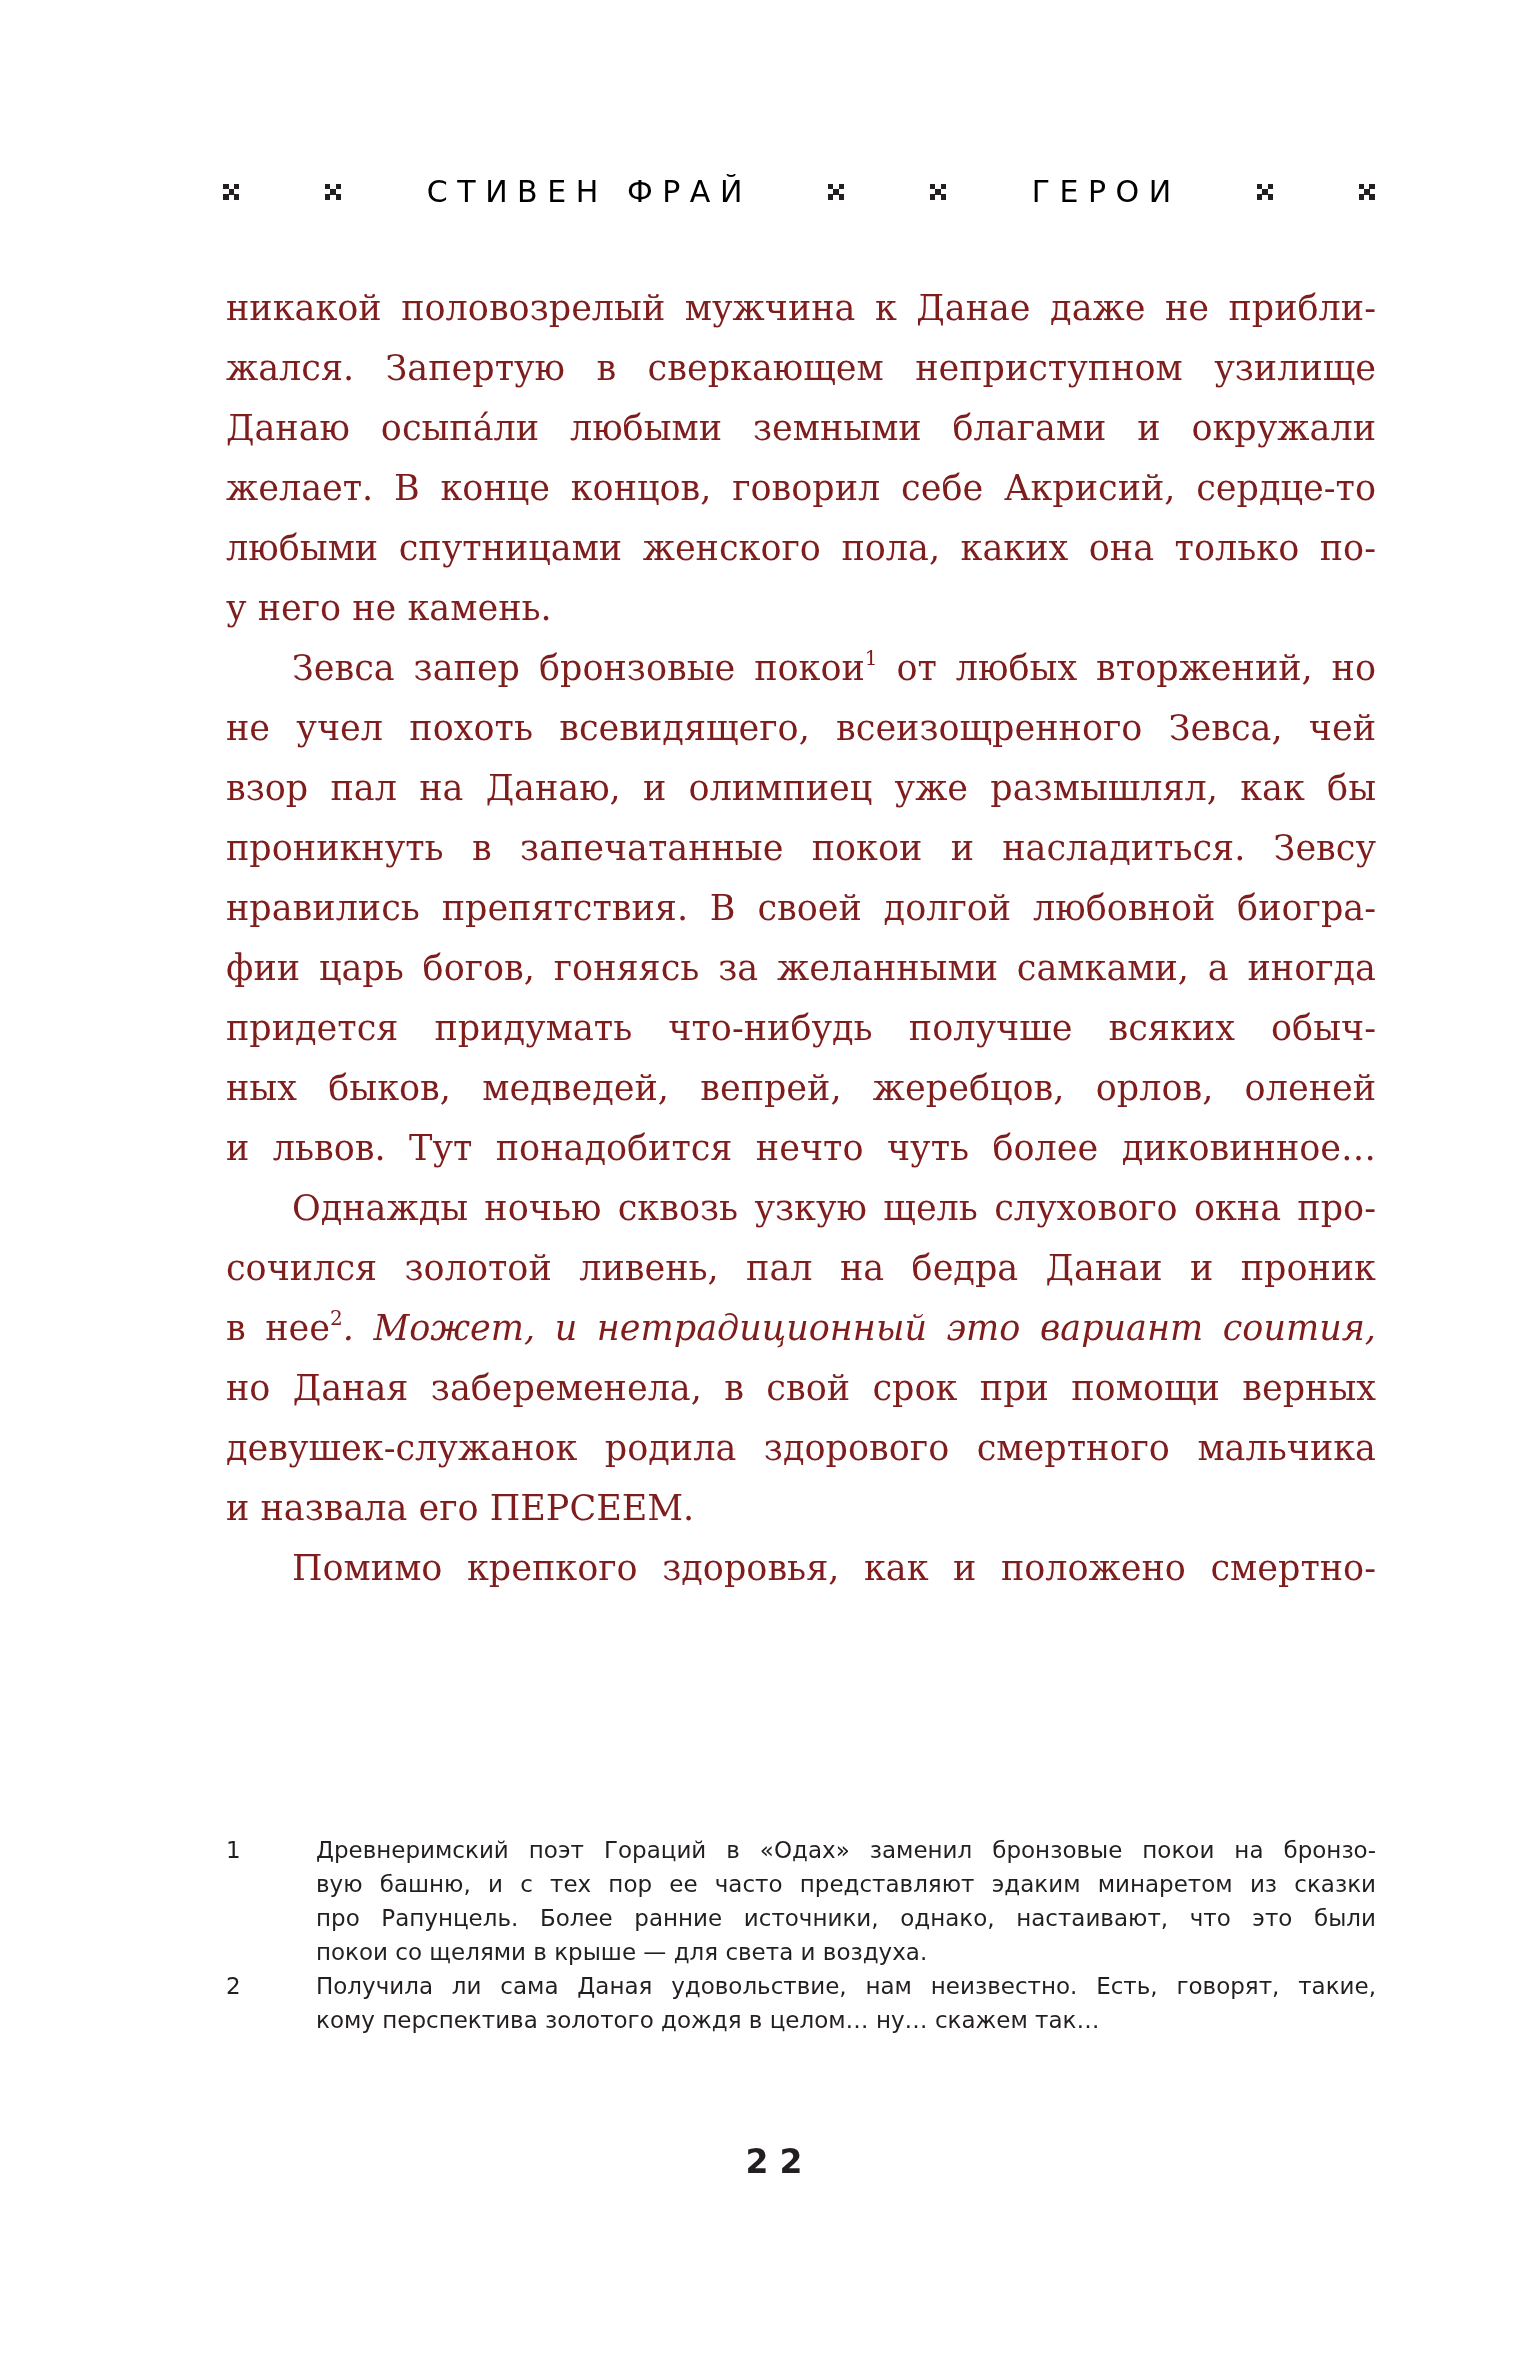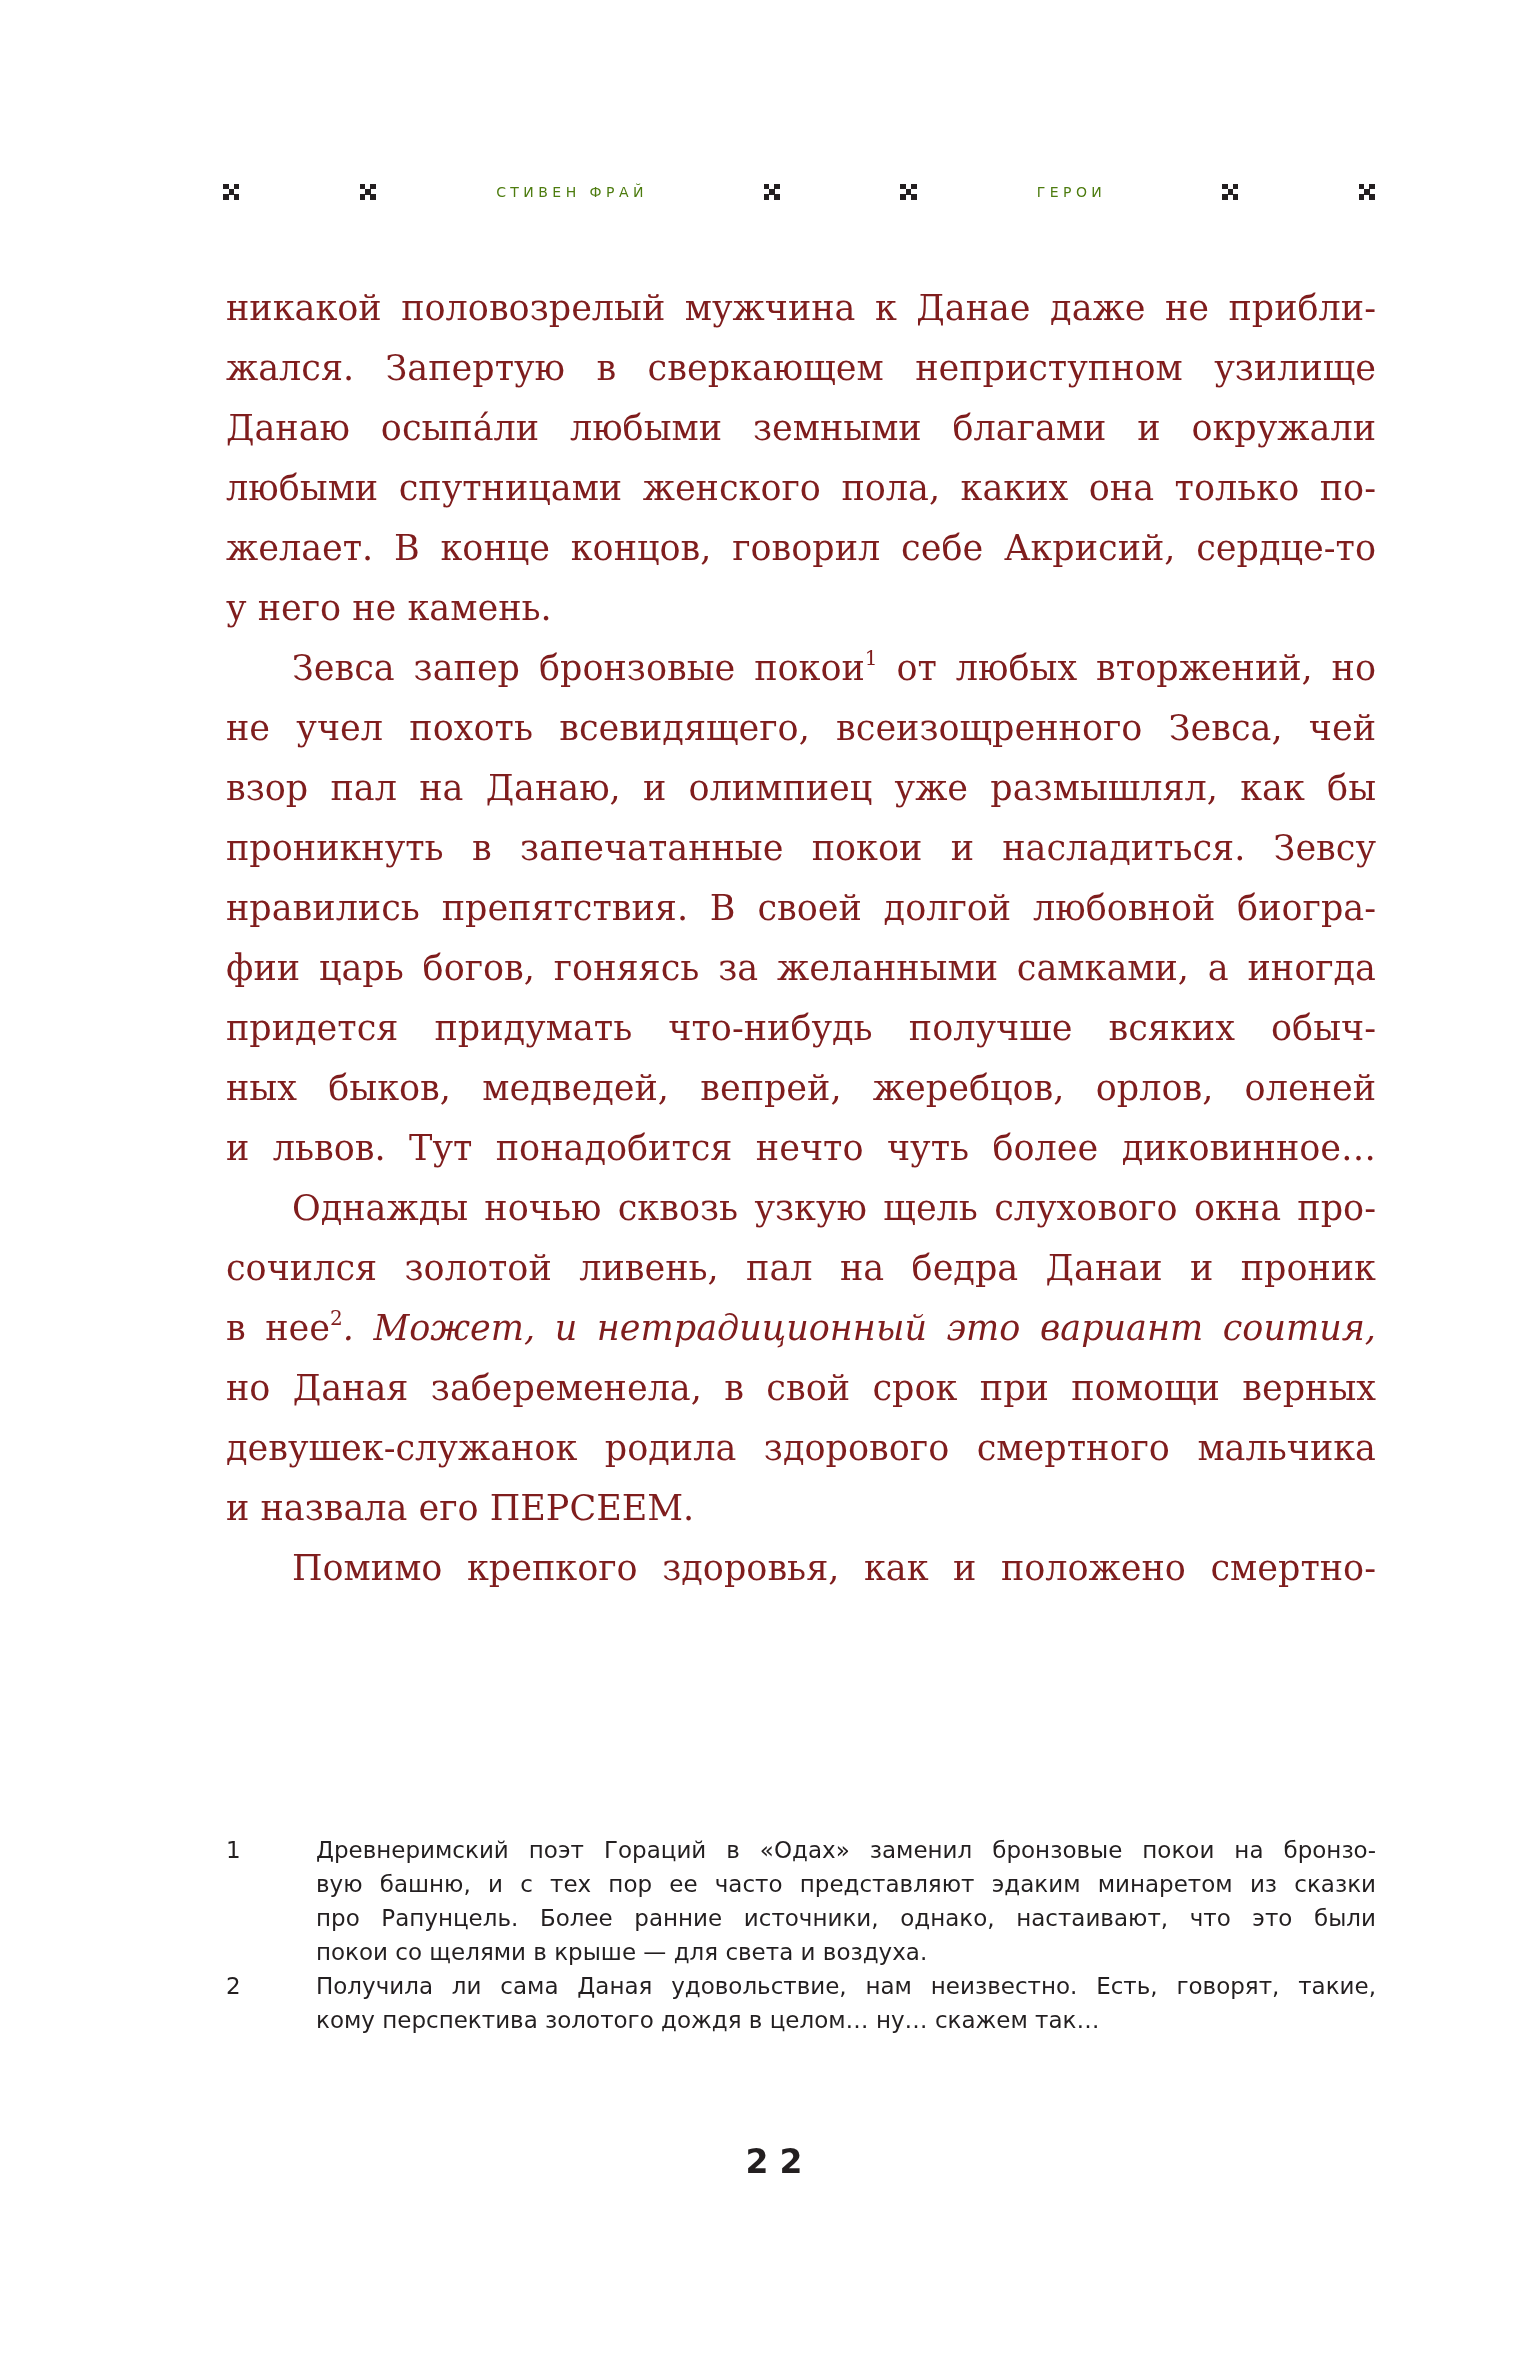--- a/index.html
+++ b/index.html
@@ -41,22 +41,22 @@
     }
     .ornament i.a { left: 0; top: 0; }
     .ornament i.b { right: 0; top: 0; }
     .ornament i.c { left: 5.5px; top: 5.5px; }
     .ornament i.d { left: 0; bottom: 0; }
     .ornament i.e { right: 0; bottom: 0; }
     .head-word {
       display: flex;
       justify-content: space-between;
       font-family: "DejaVu Sans", sans-serif;
-      font-size: 14px;
-      color: #4d7c0f;
+      font-size: 30px;
+      color: #000000;
     }
 
     .body-text {
       position: absolute;
       left: 226px;
       top: 278px;
       width: 1150px;
       font-family: "DejaVu Serif", serif;
       font-size: 35px;
       line-height: 60px;
@@ -166,22 +166,22 @@
       <i class="c"></i>
       <i class="d"></i>
       <i class="e"></i>
     </span>
 </div>
 
 <div class="body-text">
   <span class="line">никакой половозрелый мужчина к Данае даже не прибли-</span>
   <span class="line">жался. Запертую в сверкающем неприступном узилище</span>
   <span class="line">Данаю осыпáли любыми земными благами и окружали</span>
+  <span class="line">желает. В конце концов, говорил себе Акрисий, сердце-то</span>
   <span class="line">любыми спутницами женского пола, каких она только по-</span>
-  <span class="line">желает. В конце концов, говорил себе Акрисий, сердце-то</span>
   <span class="line last">у него не камень.</span>
 
   <span class="line indent"><span>Зевса запер бронзовые покои</span><sup class="fn-ref">1</sup><span style="white-space:pre;"> от любых вторжений, но</span></span>
   <span class="line">не учел похоть всевидящего, всеизощренного Зевса, чей</span>
   <span class="line">взор пал на Данаю, и олимпиец уже размышлял, как бы</span>
   <span class="line">проникнуть в запечатанные покои и насладиться. Зевсу</span>
   <span class="line">нравились препятствия. В своей долгой любовной биогра-</span>
   <span class="line">фии царь богов, гоняясь за желанными самками, а иногда</span>
   <span class="line">придется придумать что-нибудь получше всяких обыч-</span>
   <span class="line">ных быков, медведей, вепрей, жеребцов, орлов, оленей</span>

